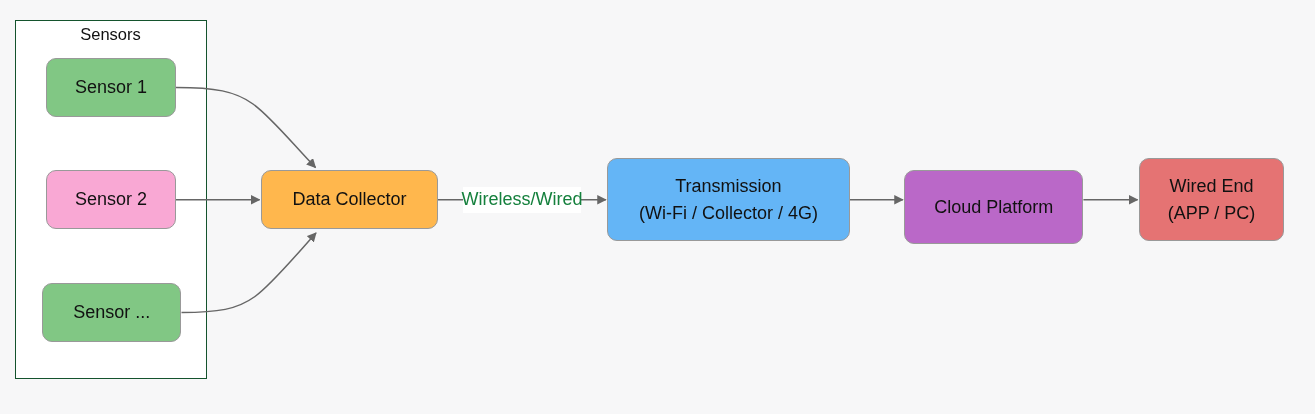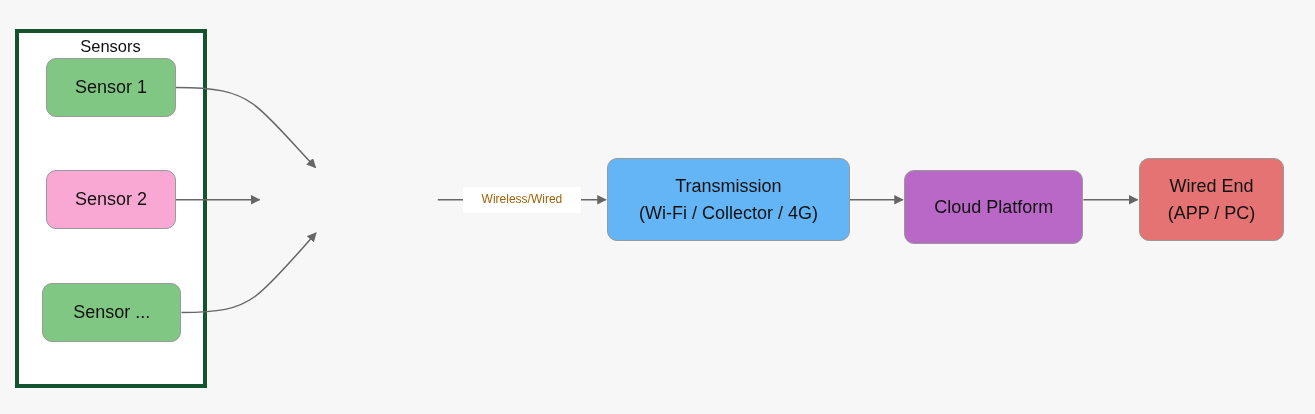--- a/index.html
+++ b/index.html
@@ -19,24 +19,23 @@
   .edge-layer {
     position: absolute;
     left: 0;
     top: 0;
     width: 1315px;
     height: 414px;
     z-index: 1;
   }
   .cluster {
     position: absolute;
-    border: 4px solid #14532d;
+    border: 1px solid #14532d;
     box-sizing: border-box;
     z-index: 0;
-    margin-top: 9px;
   }
   .cluster-label {
     position: absolute;
     left: 0;
     right: 0;
     top: 5px;
     text-align: center;
     font-size: 16.5px;
     line-height: 17px;
     color: #111111;
@@ -56,23 +55,23 @@
     line-height: 26.9px;
     text-align: center;
     white-space: nowrap;
   }
   .edge-label {
     position: absolute;
     z-index: 3;
     display: flex;
     align-items: center;
     justify-content: center;
-    font-size: 12px;
+    font-size: 18px;
     line-height: 25.5px;
-    color: #a16207;
+    color: #15803d;
     white-space: nowrap;
   }
 </style>
 </head>
 <body>
 
 <div class="canvas" style="background-color: rgb(247, 247, 248);">
 
   <svg class="edge-layer" viewBox="0 0 1315 414">
     <defs>
@@ -99,20 +98,23 @@
   </div>
 
   <div class="node" style="left: 46.2px; top: 170.4px; width: 129.8px; height: 58.6px; background-color: #f9a8d4;">
     <span>Sensor 2</span>
   </div>
 
   <div class="node" style="left: 42.2px; top: 283.3px; width: 139.3px; height: 58.6px; background-color: rgb(129, 199, 132);">
     <span>Sensor ...</span>
   </div>
 
+  <div class="node" style="left: 261.2px; top: 170.4px; width: 176.6px; height: 58.6px; background-color: rgb(255, 183, 77);">
+    <span>Data Collector</span>
+  </div>
 
   <div class="node" style="left: 607.3px; top: 158px; width: 242.3px; height: 83.4px; background-color: rgb(100, 181, 246);">
     <span>Transmission</span>
     <span>(Wi-Fi / Collector / 4G)</span>
   </div>
 
   <div class="node" style="left: 904.3px; top: 170.4px; width: 179.1px; height: 74px; background-color: rgb(186, 104, 200);">
     <span>Cloud Platform</span>
   </div>
 

